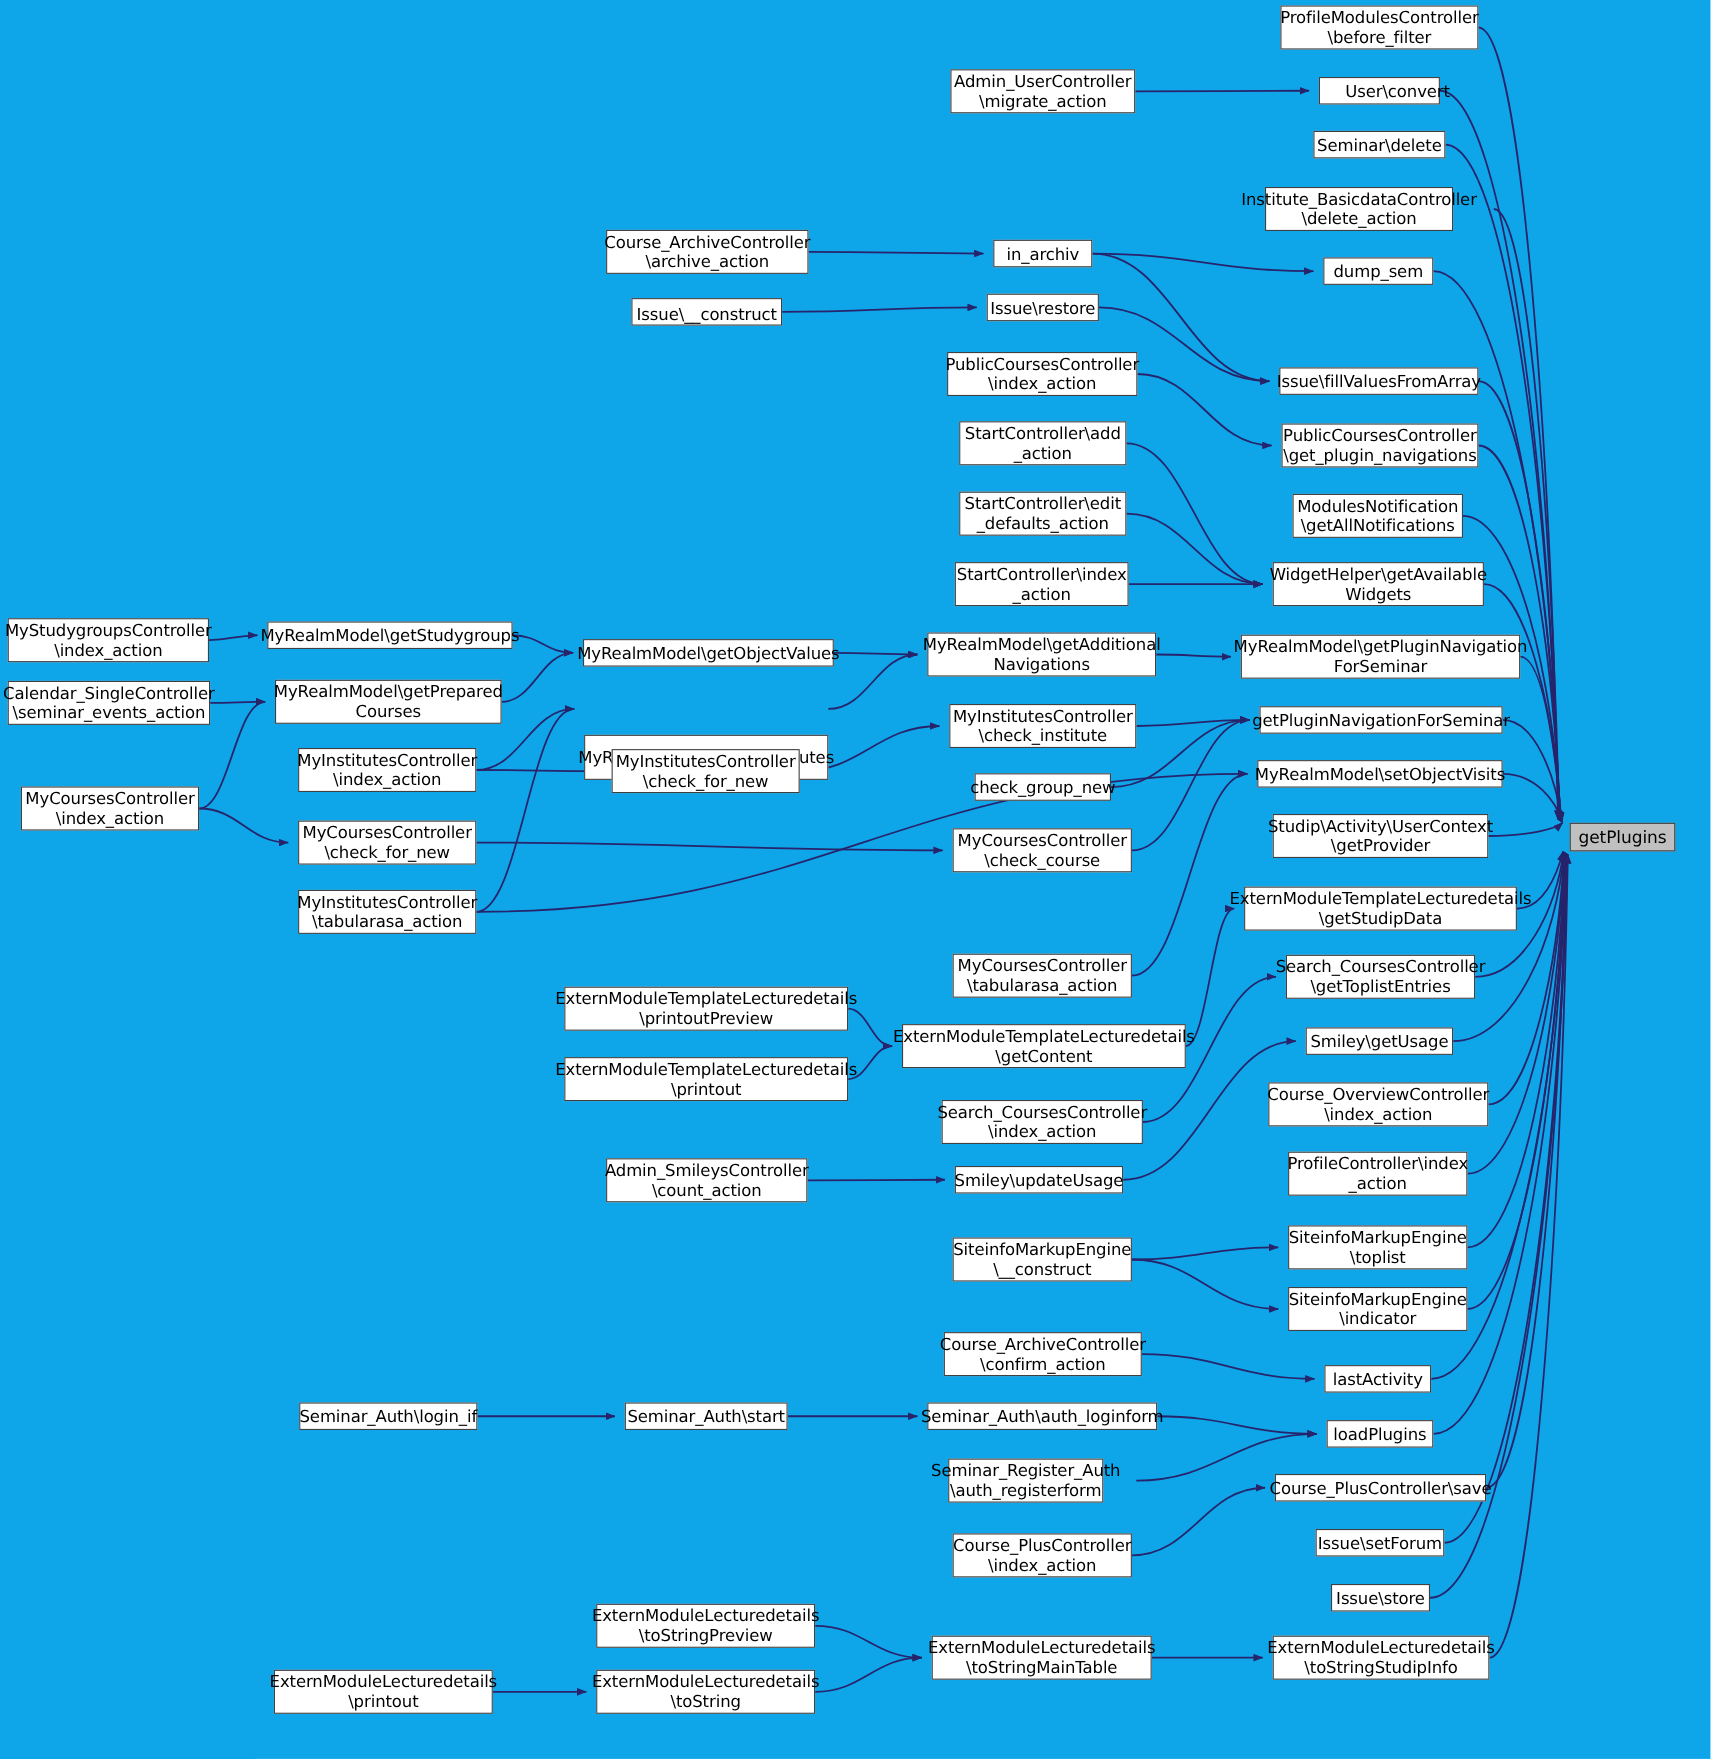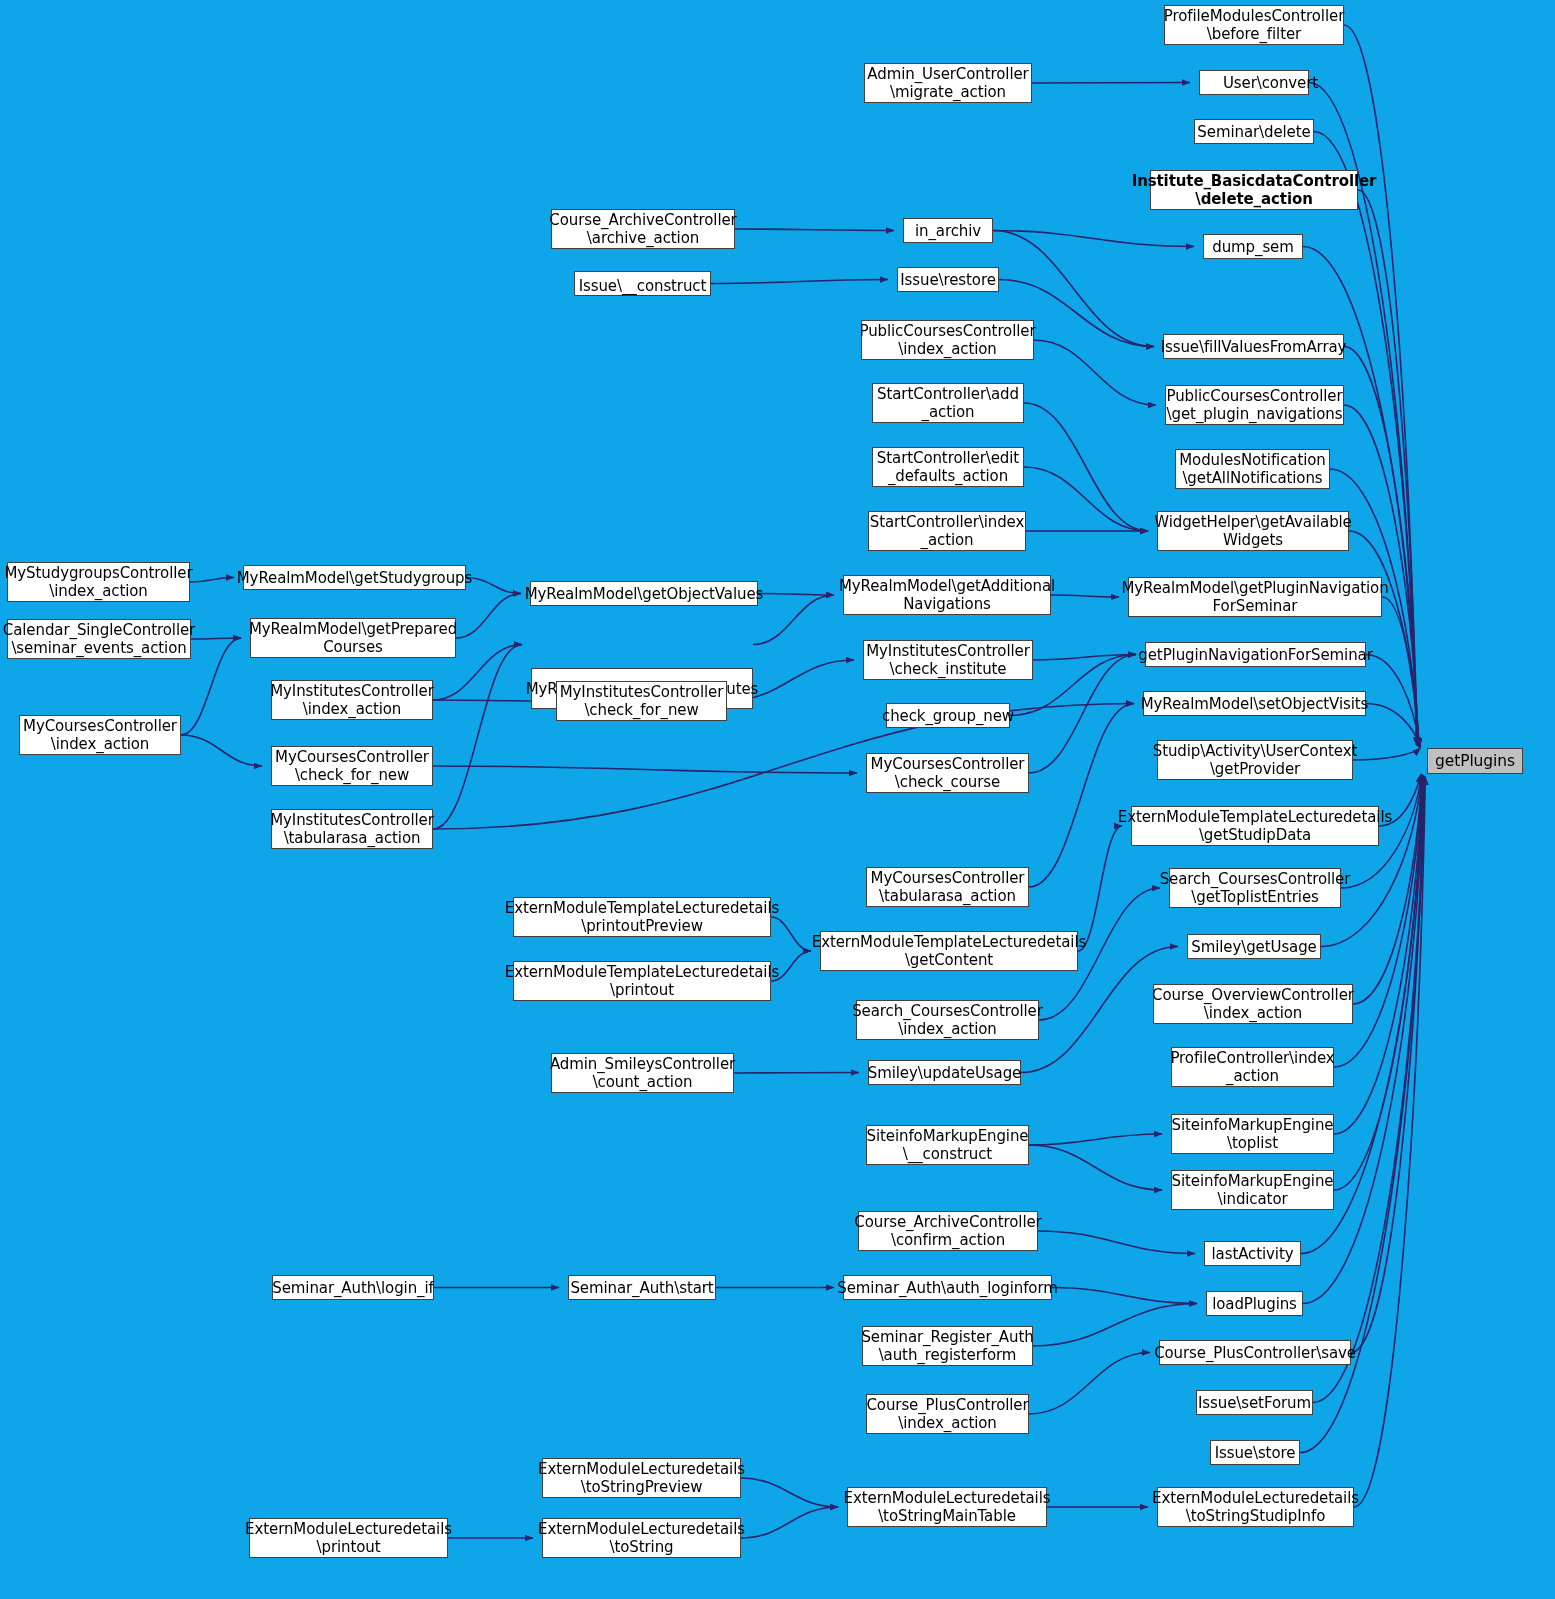--- a/index.html
+++ b/index.html
@@ -132,21 +132,21 @@
         <path d="M1354,1507 C1393.2259999999999,1507 1419.32,1105.335 1425.32,776.7" fill="none" stroke="#27246b" stroke-width="1.6" marker-end="url(#arrow)"></path>
       </g>
   </svg>
   <div id="nodes-group">
       <div class="node" style="left: 1164px; top: 5px; width: 180px; height: 40px;"><span>ProfileModulesController
 \before_filter</span></div>
       <div class="node" style="left: 864px; top: 63px; width: 168px; height: 40px;"><span>Admin_UserController
 \migrate_action</span></div>
       <div class="node" style="left: 1199px; top: 70px; width: 110px; height: 25px; padding-left: 36px;"><span>User\convert</span></div>
       <div class="node" style="left: 1194px; top: 119px; width: 120px; height: 25px;"><span>Seminar\delete</span></div>
-      <div class="node" style="left: 1150px; top: 170px; width: 208px; height: 40px; font-weight: bold;"><span>Institute_BasicdataController
+      <div class="node" style="left: 1150px; top: 170px; width: 171px; height: 40px;"><span>Institute_BasicdataController
 \delete_action</span></div>
       <div class="node" style="left: 551px; top: 209px; width: 184px; height: 40px;"><span>Course_ArchiveController
 \archive_action</span></div>
       <div class="node" style="left: 903px; top: 218px; width: 90px; height: 25px;"><span>in_archiv</span></div>
       <div class="node" style="left: 1203px; top: 234px; width: 100px; height: 25px;"><span>dump_sem</span></div>
       <div class="node" style="left: 574px; top: 271px; width: 137px; height: 25px; align-items: flex-end;"><span>Issue\__construct</span></div>
       <div class="node" style="left: 897px; top: 267px; width: 102px; height: 25px;"><span>Issue\restore</span></div>
       <div class="node" style="left: 861px; top: 320px; width: 173px; height: 40px;"><span>PublicCoursesController
 \index_action</span></div>
       <div class="node" style="left: 1163px; top: 334px; width: 181px; height: 25px;"><span>Issue\fillValuesFromArray</span></div>
@@ -223,21 +223,21 @@
 \__construct</span></div>
       <div class="node" style="left: 1171px; top: 1170px; width: 163px; height: 40px;"><span>SiteinfoMarkupEngine
 \indicator</span></div>
       <div class="node" style="left: 858px; top: 1211px; width: 180px; height: 40px;"><span>Course_ArchiveController
 \confirm_action</span></div>
       <div class="node" style="left: 1204px; top: 1241px; width: 97px; height: 25px;"><span>lastActivity</span></div>
       <div class="node" style="left: 272px; top: 1275px; width: 162px; height: 25px;"><span>Seminar_Auth\login_if</span></div>
       <div class="node" style="left: 568px; top: 1275px; width: 148px; height: 25px;"><span>Seminar_Auth\start</span></div>
       <div class="node" style="left: 843px; top: 1275px; width: 209px; height: 25px;"><span>Seminar_Auth\auth_loginform</span></div>
       <div class="node" style="left: 1206px; top: 1291px; width: 97px; height: 25px;"><span>loadPlugins</span></div>
-      <div class="node" style="left: 862px; top: 1326px; width: 171px; height: 40px;"><span>Seminar_Register_Auth
+      <div class="node" style="left: 862px; top: 1326px; width: 141px; height: 40px;"><span>Seminar_Register_Auth
 \auth_registerform</span></div>
       <div class="node" style="left: 1159px; top: 1340px; width: 192px; height: 25px;"><span>Course_PlusController\save</span></div>
       <div class="node" style="left: 866px; top: 1394px; width: 163px; height: 40px;"><span>Course_PlusController
 \index_action</span></div>
       <div class="node" style="left: 1196px; top: 1390px; width: 117px; height: 25px;"><span>Issue\setForum</span></div>
       <div class="node" style="left: 1210px; top: 1440px; width: 90px; height: 25px;"><span>Issue\store</span></div>
       <div class="node" style="left: 542px; top: 1458px; width: 199px; height: 40px;"><span>ExternModuleLecturedetails
 \toStringPreview</span></div>
       <div class="node" style="left: 847px; top: 1487px; width: 200px; height: 40px;"><span>ExternModuleLecturedetails
 \toStringMainTable</span></div>

